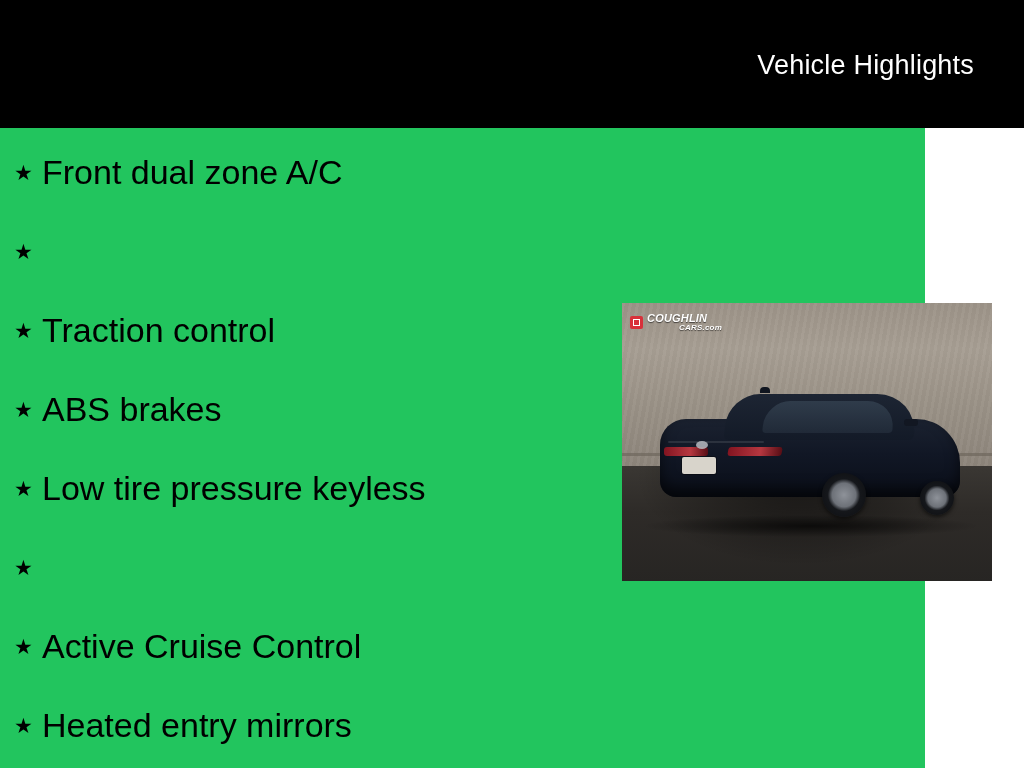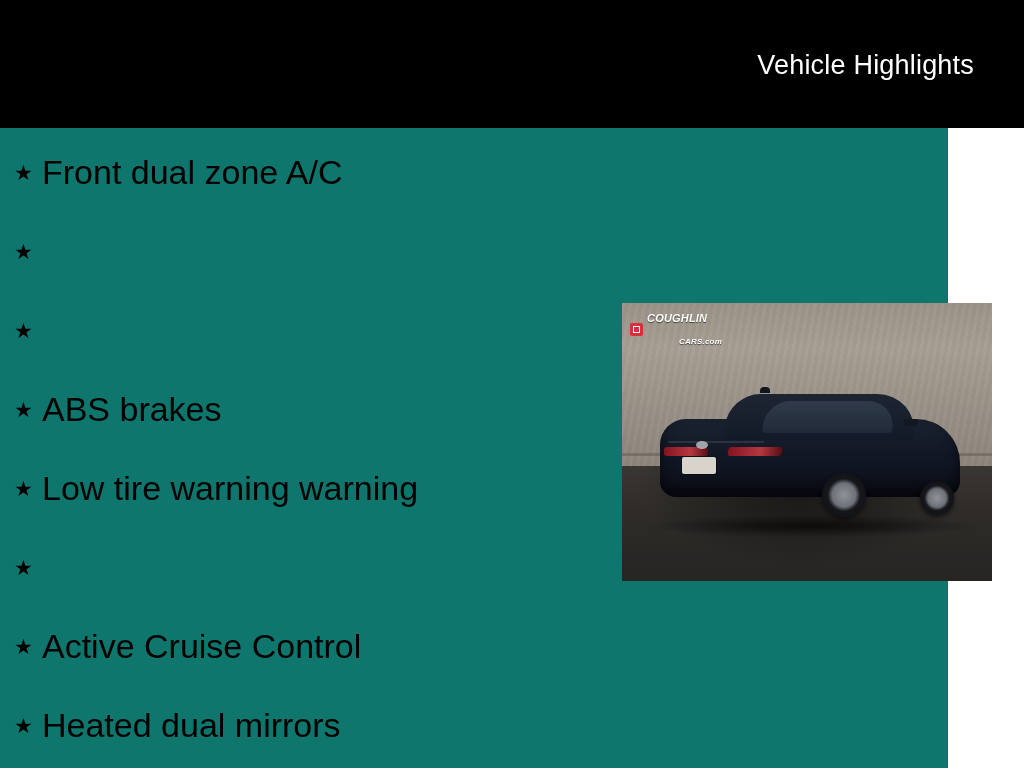--- a/index.html
+++ b/index.html
@@ -11,22 +11,21 @@
     width: 1024px;
     height: 768px;
     font-family: "Liberation Sans", sans-serif;
     overflow: hidden;
     position: relative;
   }
   .page {
     position: relative;
     width: 925px;
     height: 768px;
-    background: #0f766e;
-    padding-left: 23px;
+    background: #22c55e;
   }
   
   .header {
     position: absolute;
     left: 0;
     top: 0;
     width: 1024px;
     height: 128px;
     background: #000000;
     box-sizing: border-box;
@@ -257,21 +256,20 @@
     position: absolute;
     left: 3px; top: 3px;
     width: 7px; height: 7px;
     border: 1.5px solid #ffffff;
     box-sizing: border-box;
   }
   .wm-text {
     display: flex;
     flex-direction: column;
     line-height: 1;
-    gap: 14px;
   }
   .wm-line1 {
     color: #ffffff;
     font-size: 11px;
     font-weight: bold;
     font-style: italic;
     letter-spacing: .2px;
     text-shadow: 0 1px 1px rgba(0,0,0,.6);
   }
   .wm-line2 {
@@ -296,39 +294,40 @@
   <ul class="highlights">
     <li class="highlight-item">
       <span class="bullet-star">★</span>
       <span class="highlight-label">Front dual zone A/C</span>
     </li>
     <li class="highlight-item">
       <span class="bullet-star">★</span>
     </li>
     <li class="highlight-item">
       <span class="bullet-star">★</span>
+      <span class="highlight-label">Traction control</span>
     </li>
     <li class="highlight-item">
       <span class="bullet-star">★</span>
       <span class="highlight-label">ABS brakes</span>
     </li>
     <li class="highlight-item">
       <span class="bullet-star">★</span>
-      <span class="highlight-label">Low tire warning warning</span>
+      <span class="highlight-label">Low tire pressure keyless</span>
     </li>
     <li class="highlight-item">
       <span class="bullet-star">★</span>
     </li>
     <li class="highlight-item">
       <span class="bullet-star">★</span>
       <span class="highlight-label">Active Cruise Control</span>
     </li>
     <li class="highlight-item">
       <span class="bullet-star">★</span>
-      <span class="highlight-label">Heated dual mirrors</span>
+      <span class="highlight-label">Heated entry mirrors</span>
     </li>
   </ul>
 
   <div class="photo-frame">
     <div class="photo">
       <div class="wall"></div>
       <div class="wall-seam"></div>
       <div class="ground"></div>
       <div class="car-shadow"></div>
       <div class="car">

